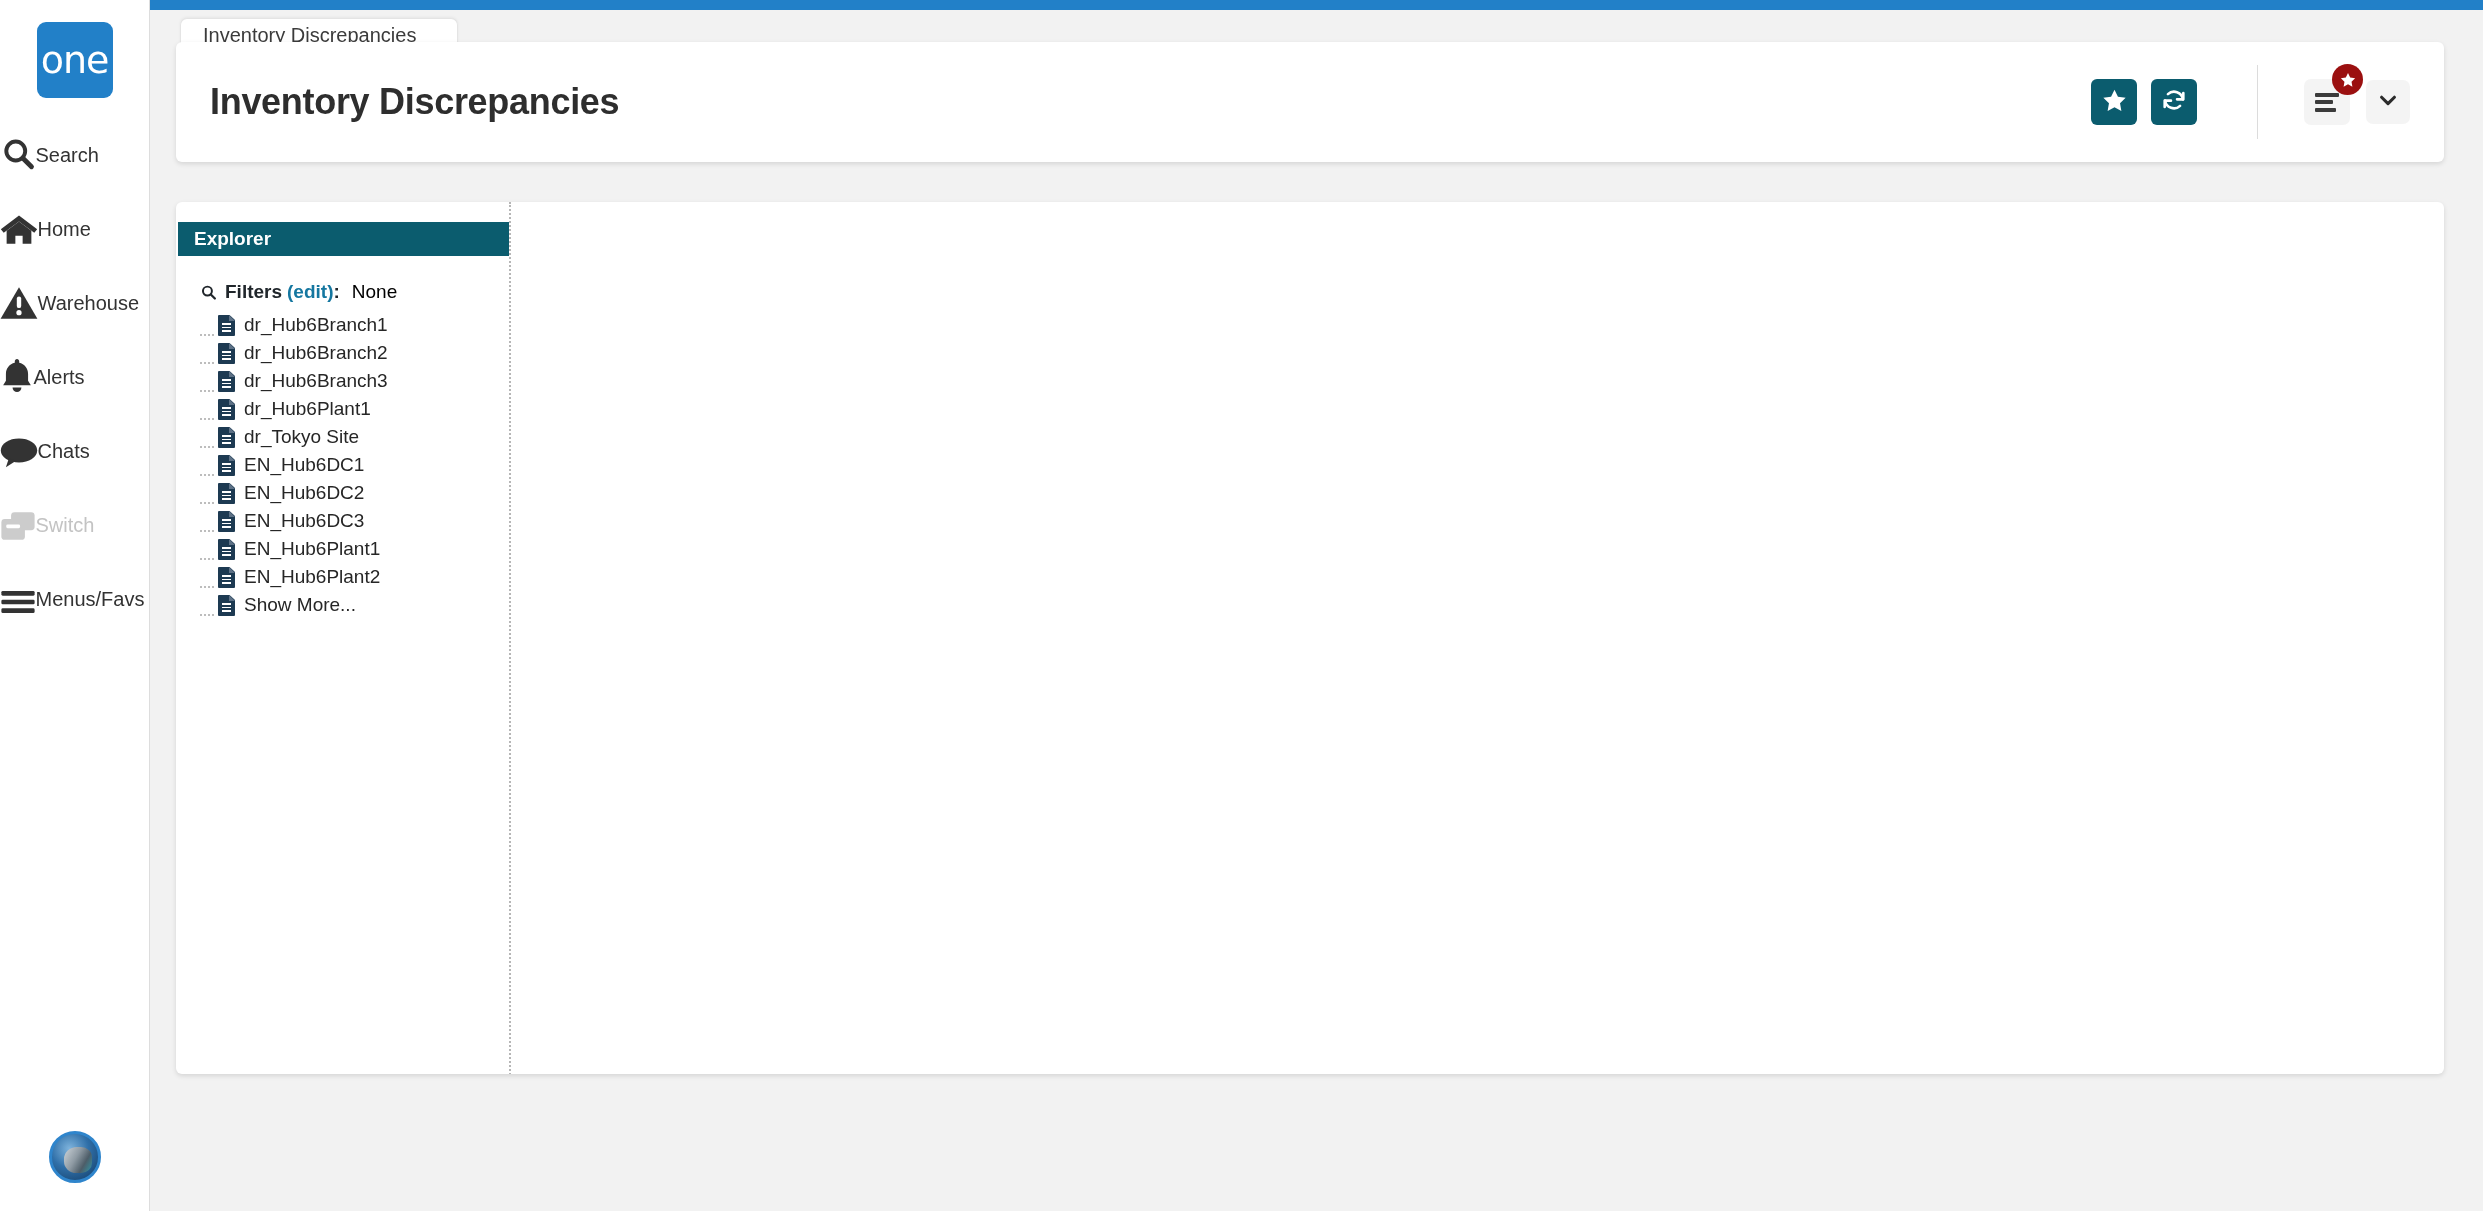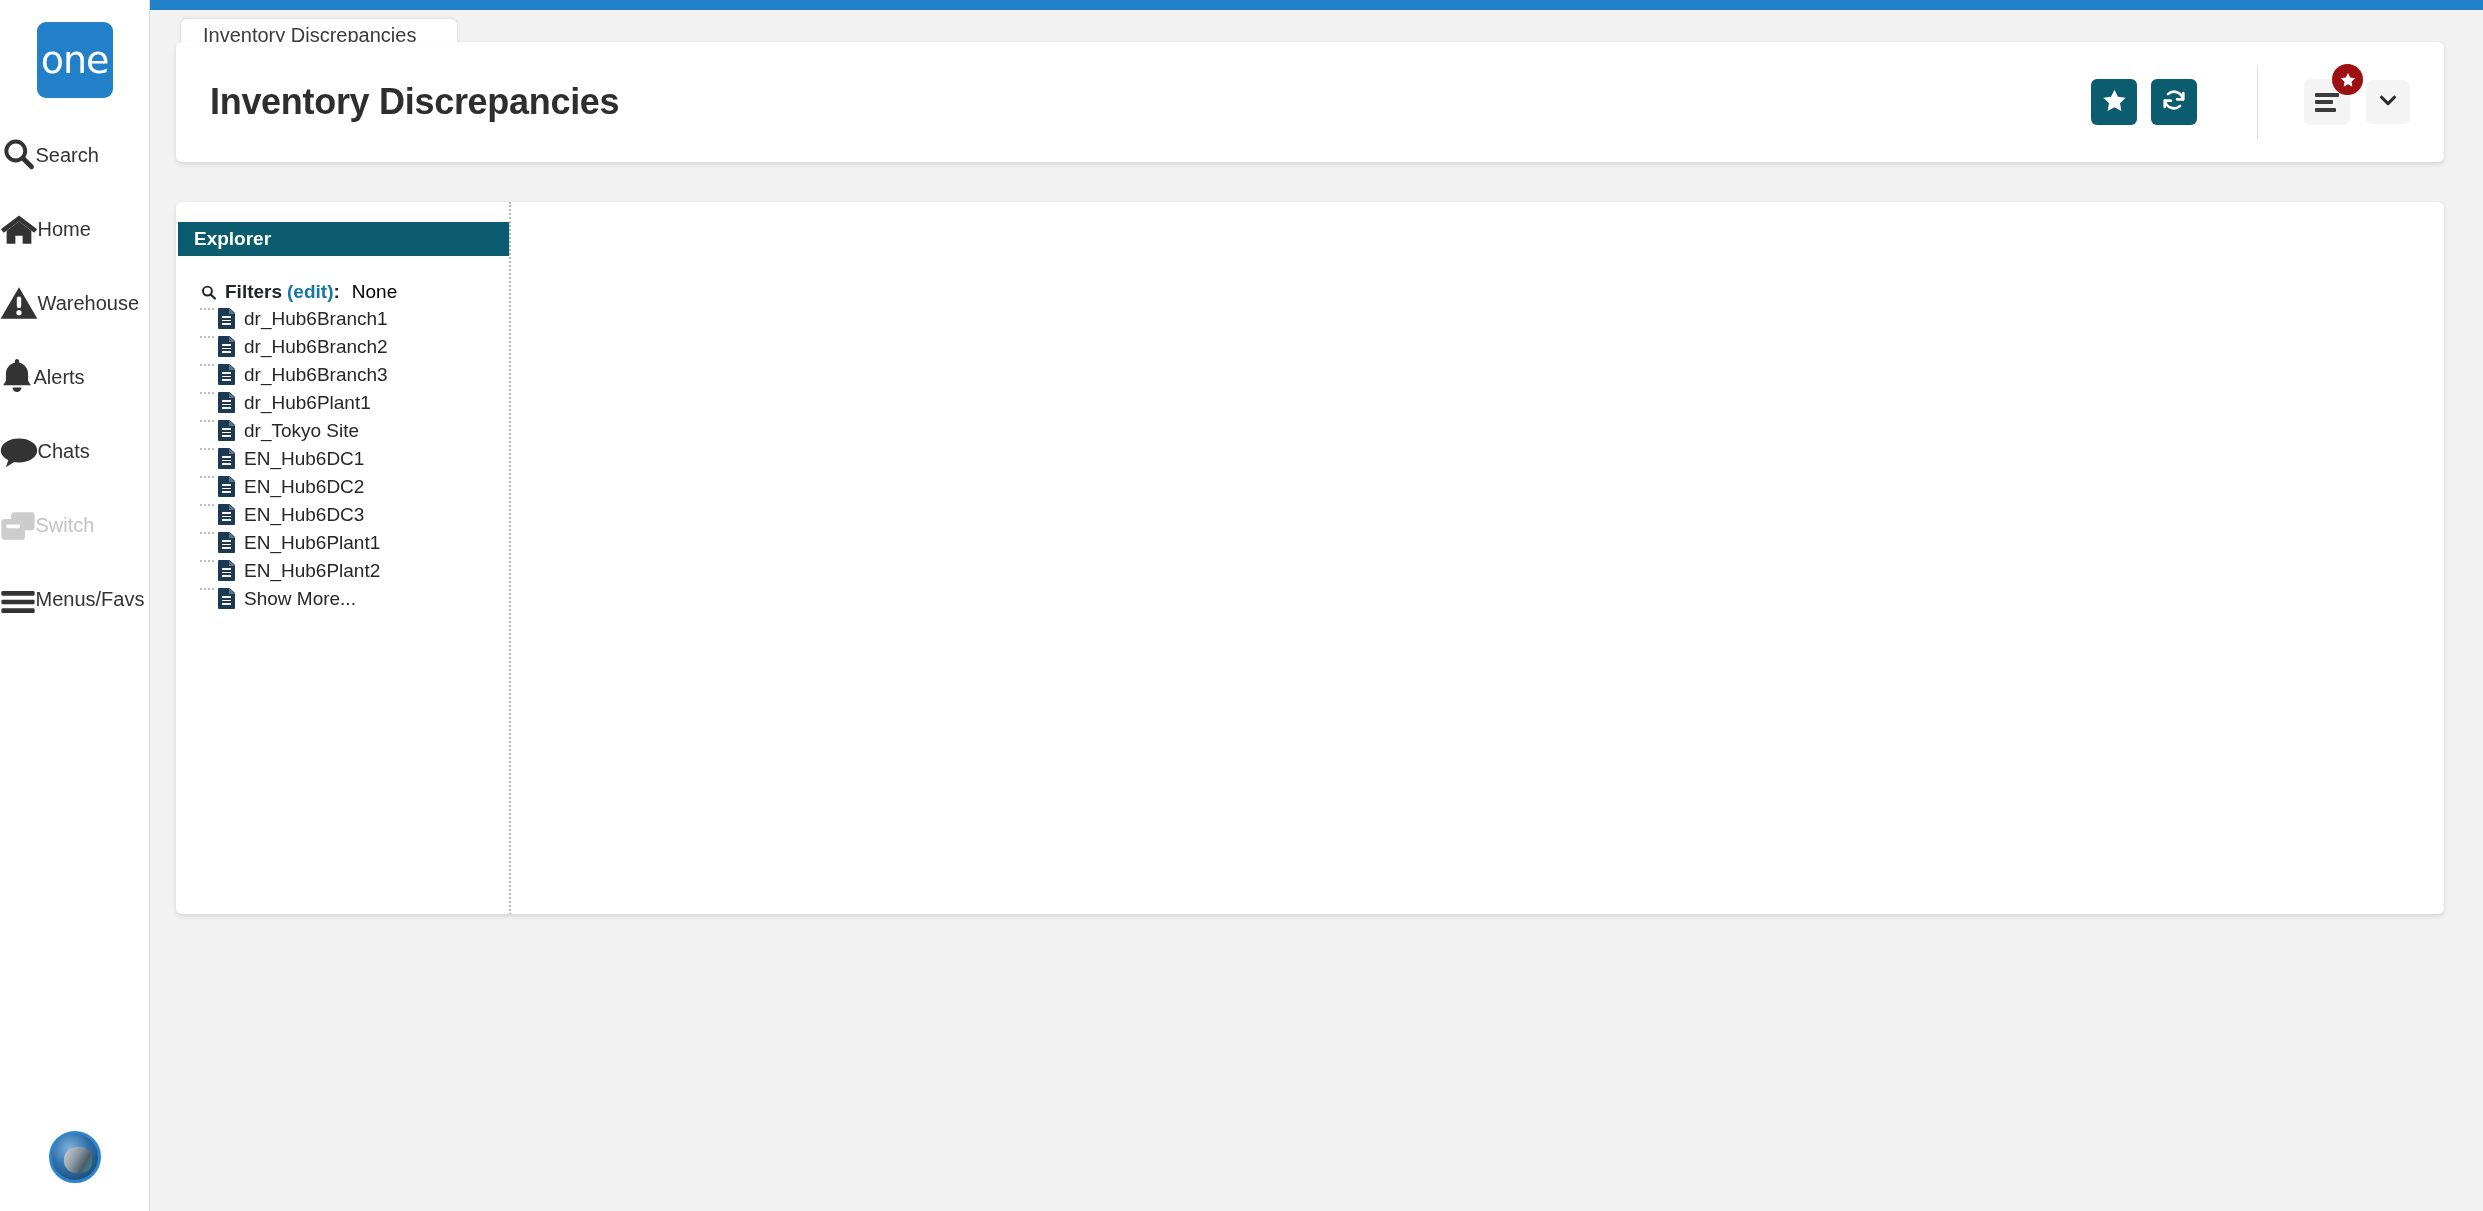--- a/index.html
+++ b/index.html
@@ -131,21 +131,21 @@
   #user-name { font-size: 21px; color: #3a3a3a; margin: 5px 0 3px 1px; white-space: nowrap; }
   #user-caret {
     width: 44px; height: 44px; border-radius: 7px; background: #f4f4f4;
     display: flex; align-items: center; justify-content: center;
     margin-left: 16px; margin-right: 34px; cursor: pointer; flex: none;
   }
 
   
   #main-card {
     position: absolute; left: 176px; top: 202px;
-    width: 2268px; height: 712px;
+    width: 2268px; height: 872px;
     background: #ffffff; border-radius: 6px;
     box-shadow: 0 2px 5px rgba(0,0,0,.12);
     overflow: hidden;
   }
   #panel-divider {
     position: absolute; left: 333px; top: 0; width: 0; height: 980px;
     border-left: 2px dotted #b6b6b6;
   }
   #explorer {
     position: absolute; left: 2px; top: 20px; width: 331px;
@@ -158,21 +158,21 @@
   #filters-row {
     display: flex; align-items: center; padding: 25px 0 5px 22px; font-size: 19px;
   }
   #filters-row .f-ico { margin-right: 8px; display: flex; align-items: center; }
   #filters-row .f-label { font-weight: bold; color: #20262b; }
   #filters-row .f-edit { color: #1577a0; font-weight: bold; margin-left: 5px; cursor: pointer; }
   #filters-row .f-colon { font-weight: bold; color: #20262b; }
   #filters-row .f-val { margin-left: 12px; color: #000000; }
 
   .tree-item {
-    display: flex; align-items: flex-start; height: 28px; padding-left: 22px; cursor: pointer;
+    display: flex; align-items: flex-end; height: 28px; padding-left: 22px; cursor: pointer;
   }
   .tree-item .stub {
     width: 14px; height: 1px; border-top: 2px dotted #bdbdbd; margin-right: 4px; flex: none;
   }
   .doc-icon { width: 17px; height: 21px; position: relative; flex: none; margin-right: 9px; }
   .doc-icon .body {
     position: absolute; inset: 0; background: #1d3a52; border-radius: 1px;
     clip-path: polygon(0 0, 68% 0, 100% 24%, 100% 100%, 0 100%);
   }
   .doc-icon .fold {

